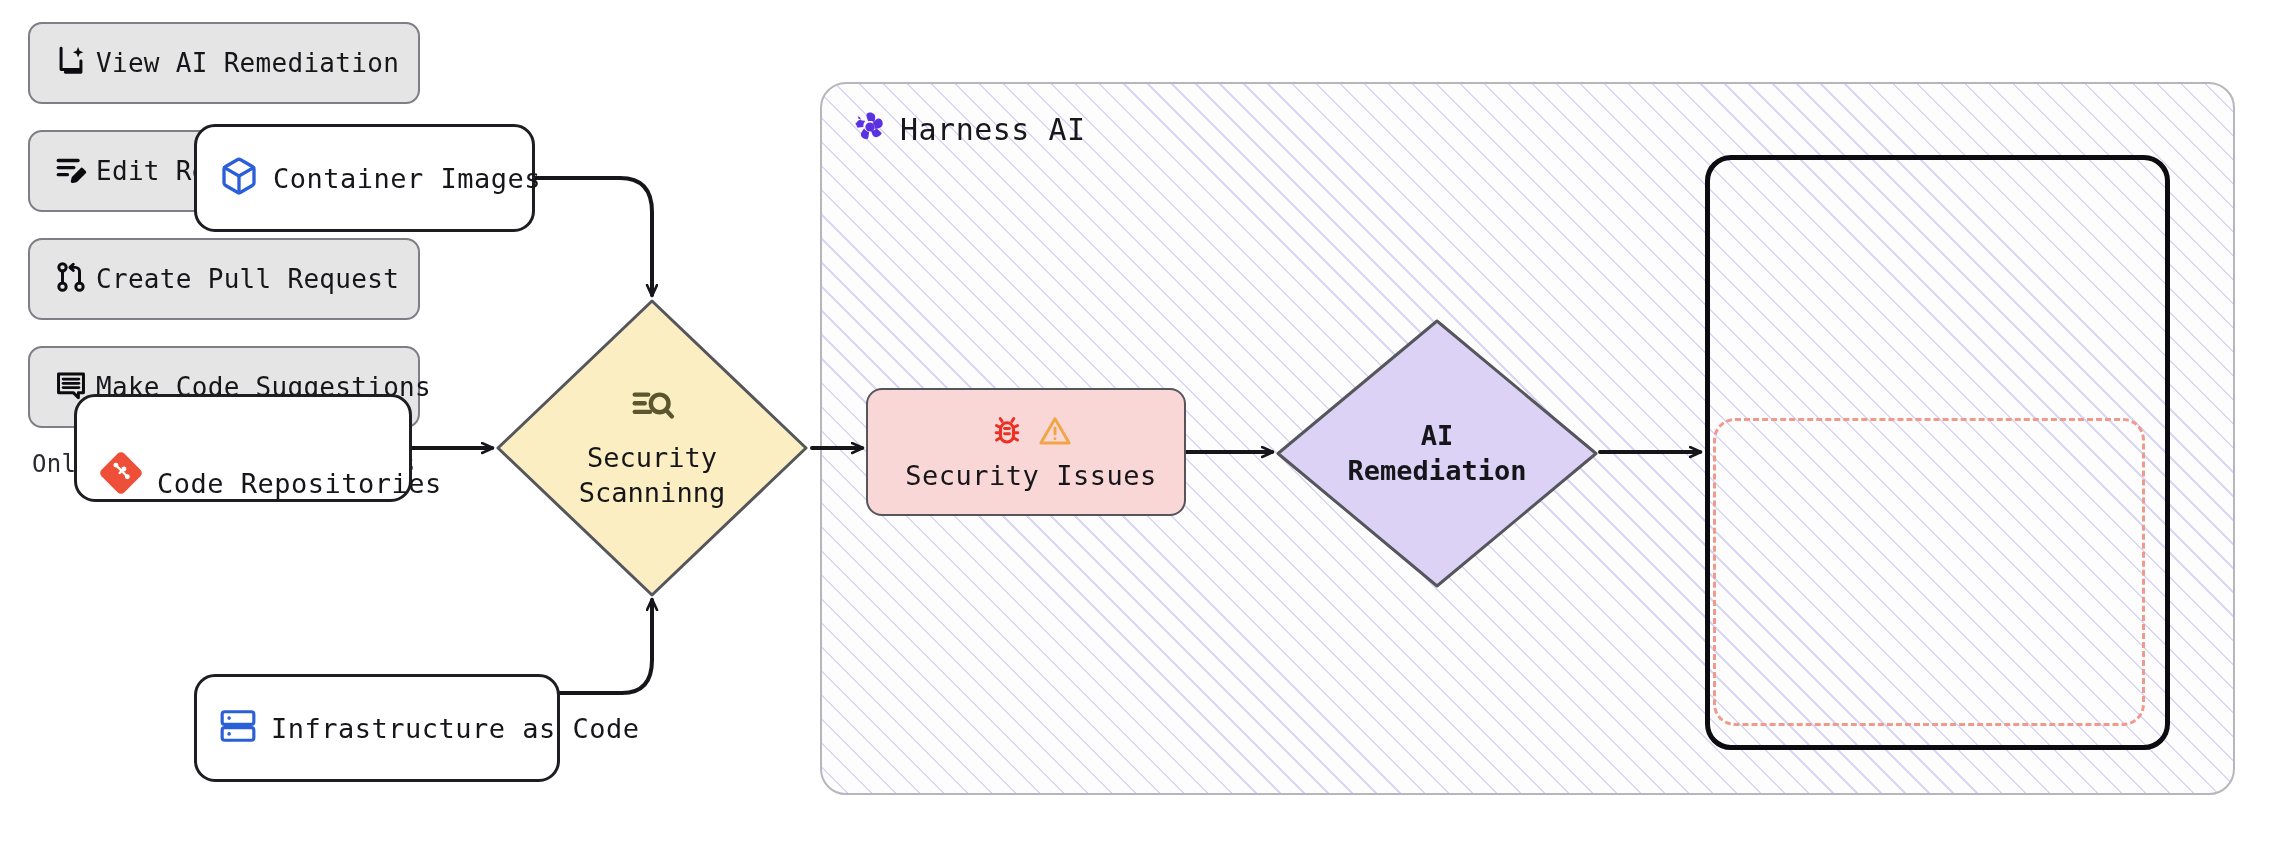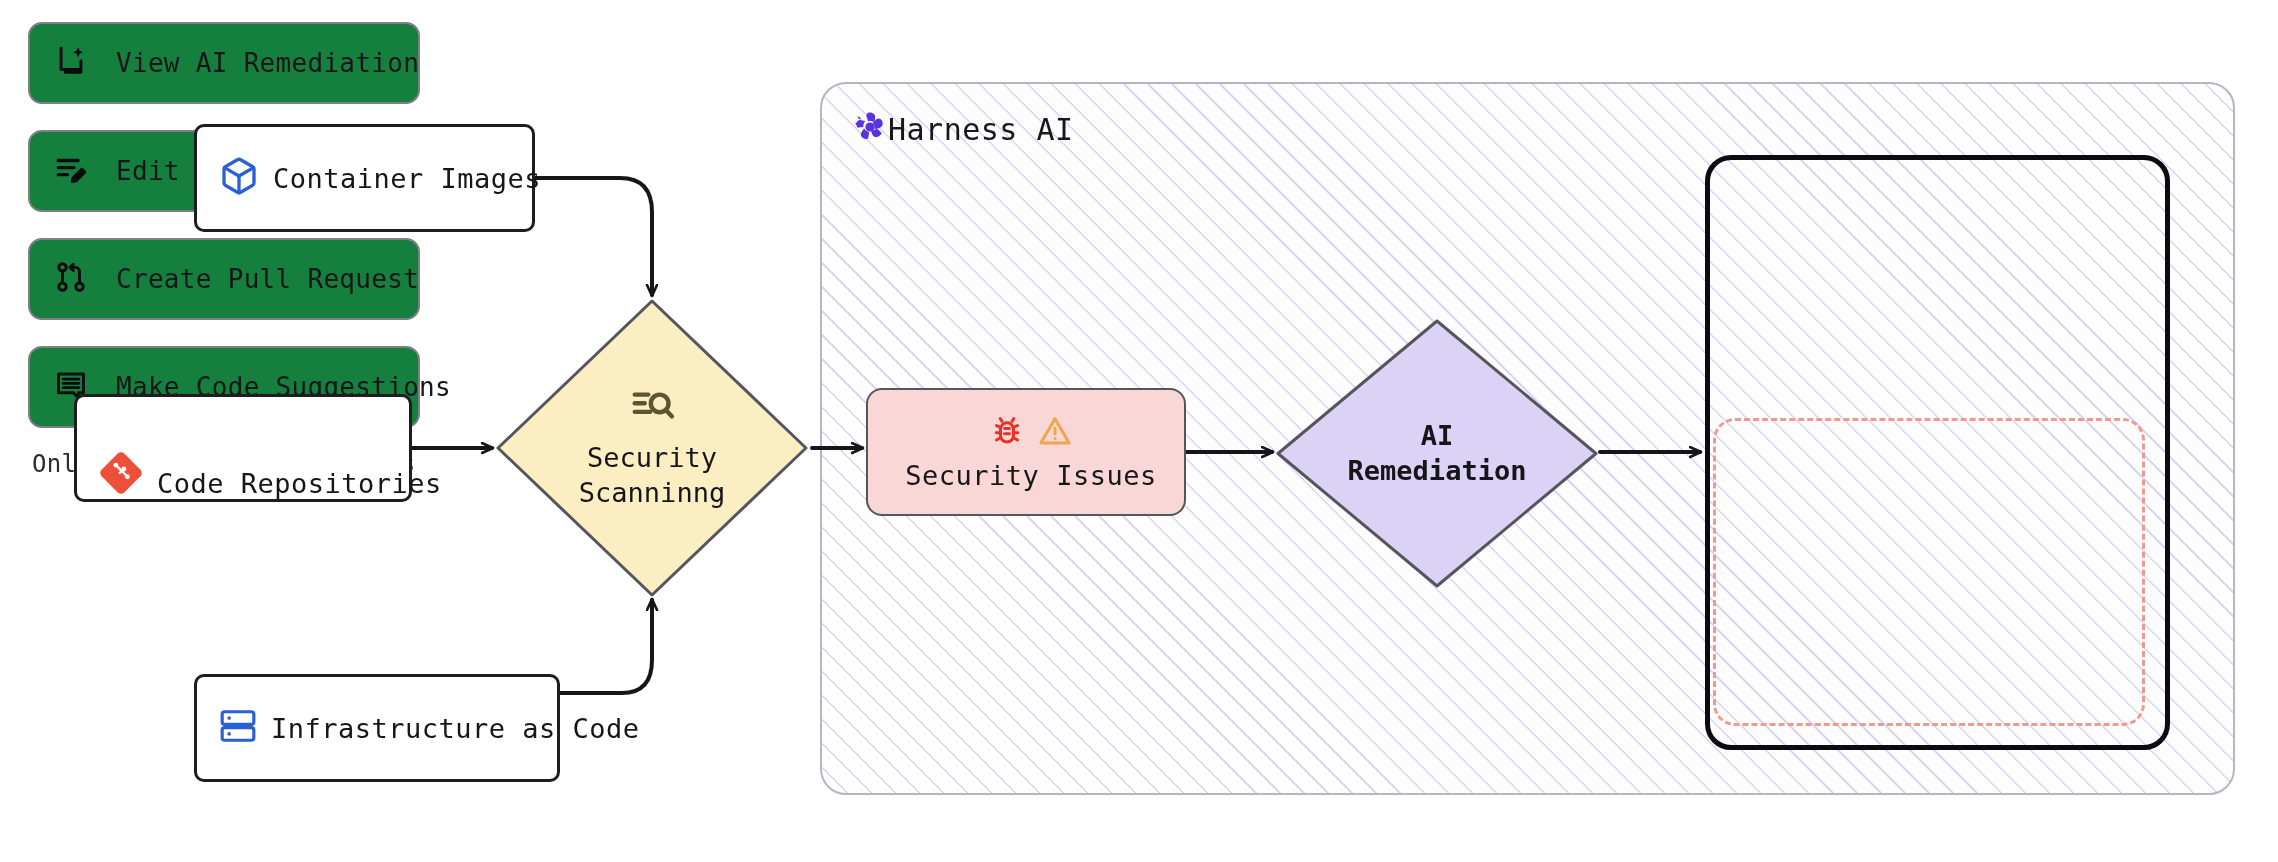--- a/index.html
+++ b/index.html
@@ -25,21 +25,21 @@
     pointer-events: none;
     z-index: 5;
   }
 
   
   .src-node {
     position: absolute;
     box-sizing: border-box;
     background: #ffffff;
     border: 3px solid #1d1d22;
-    border-radius: 10px;
+    border-radius: 21px;
     display: flex;
     align-items: center;
     gap: 14px;
     padding: 0 22px;
     z-index: 10;
   }
   .src-label {
     font-size: 27px;
     color: #16161a;
     letter-spacing: 0.5px;
@@ -65,20 +65,21 @@
         rgba(255, 255, 255, 0) 1.6px,
         rgba(255, 255, 255, 0) 17px);
     z-index: 2;
   }
   #harness-title-row {
     position: absolute;
     left: 30px;
     top: 25px;
     display: flex;
     align-items: center;
+    gap: 12px;
     justify-content: flex-end;
   }
   #harness-title {
     font-size: 30px;
     color: #18181c;
     letter-spacing: 0.5px;
     white-space: nowrap;
   }
 
   
@@ -140,26 +141,26 @@
     left: 28px;
     top: 22px;
     width: 410px;
     display: flex;
     flex-direction: column;
   }
   .action-btn {
     box-sizing: border-box;
     width: 392px;
     height: 82px;
-    background: #15803d;
+    background: #e5e5e5;
     border: 2.5px solid #7e7e86;
     border-radius: 14px;
     display: flex;
     align-items: center;
-    gap: 28px;
+    gap: 8px;
     padding: 0 24px;
     margin-bottom: 26px;
   }
   .action-label {
     font-size: 26px;
     color: #16161a;
     letter-spacing: 0.3px;
     white-space: nowrap;
   }
   #repo-only-group {

